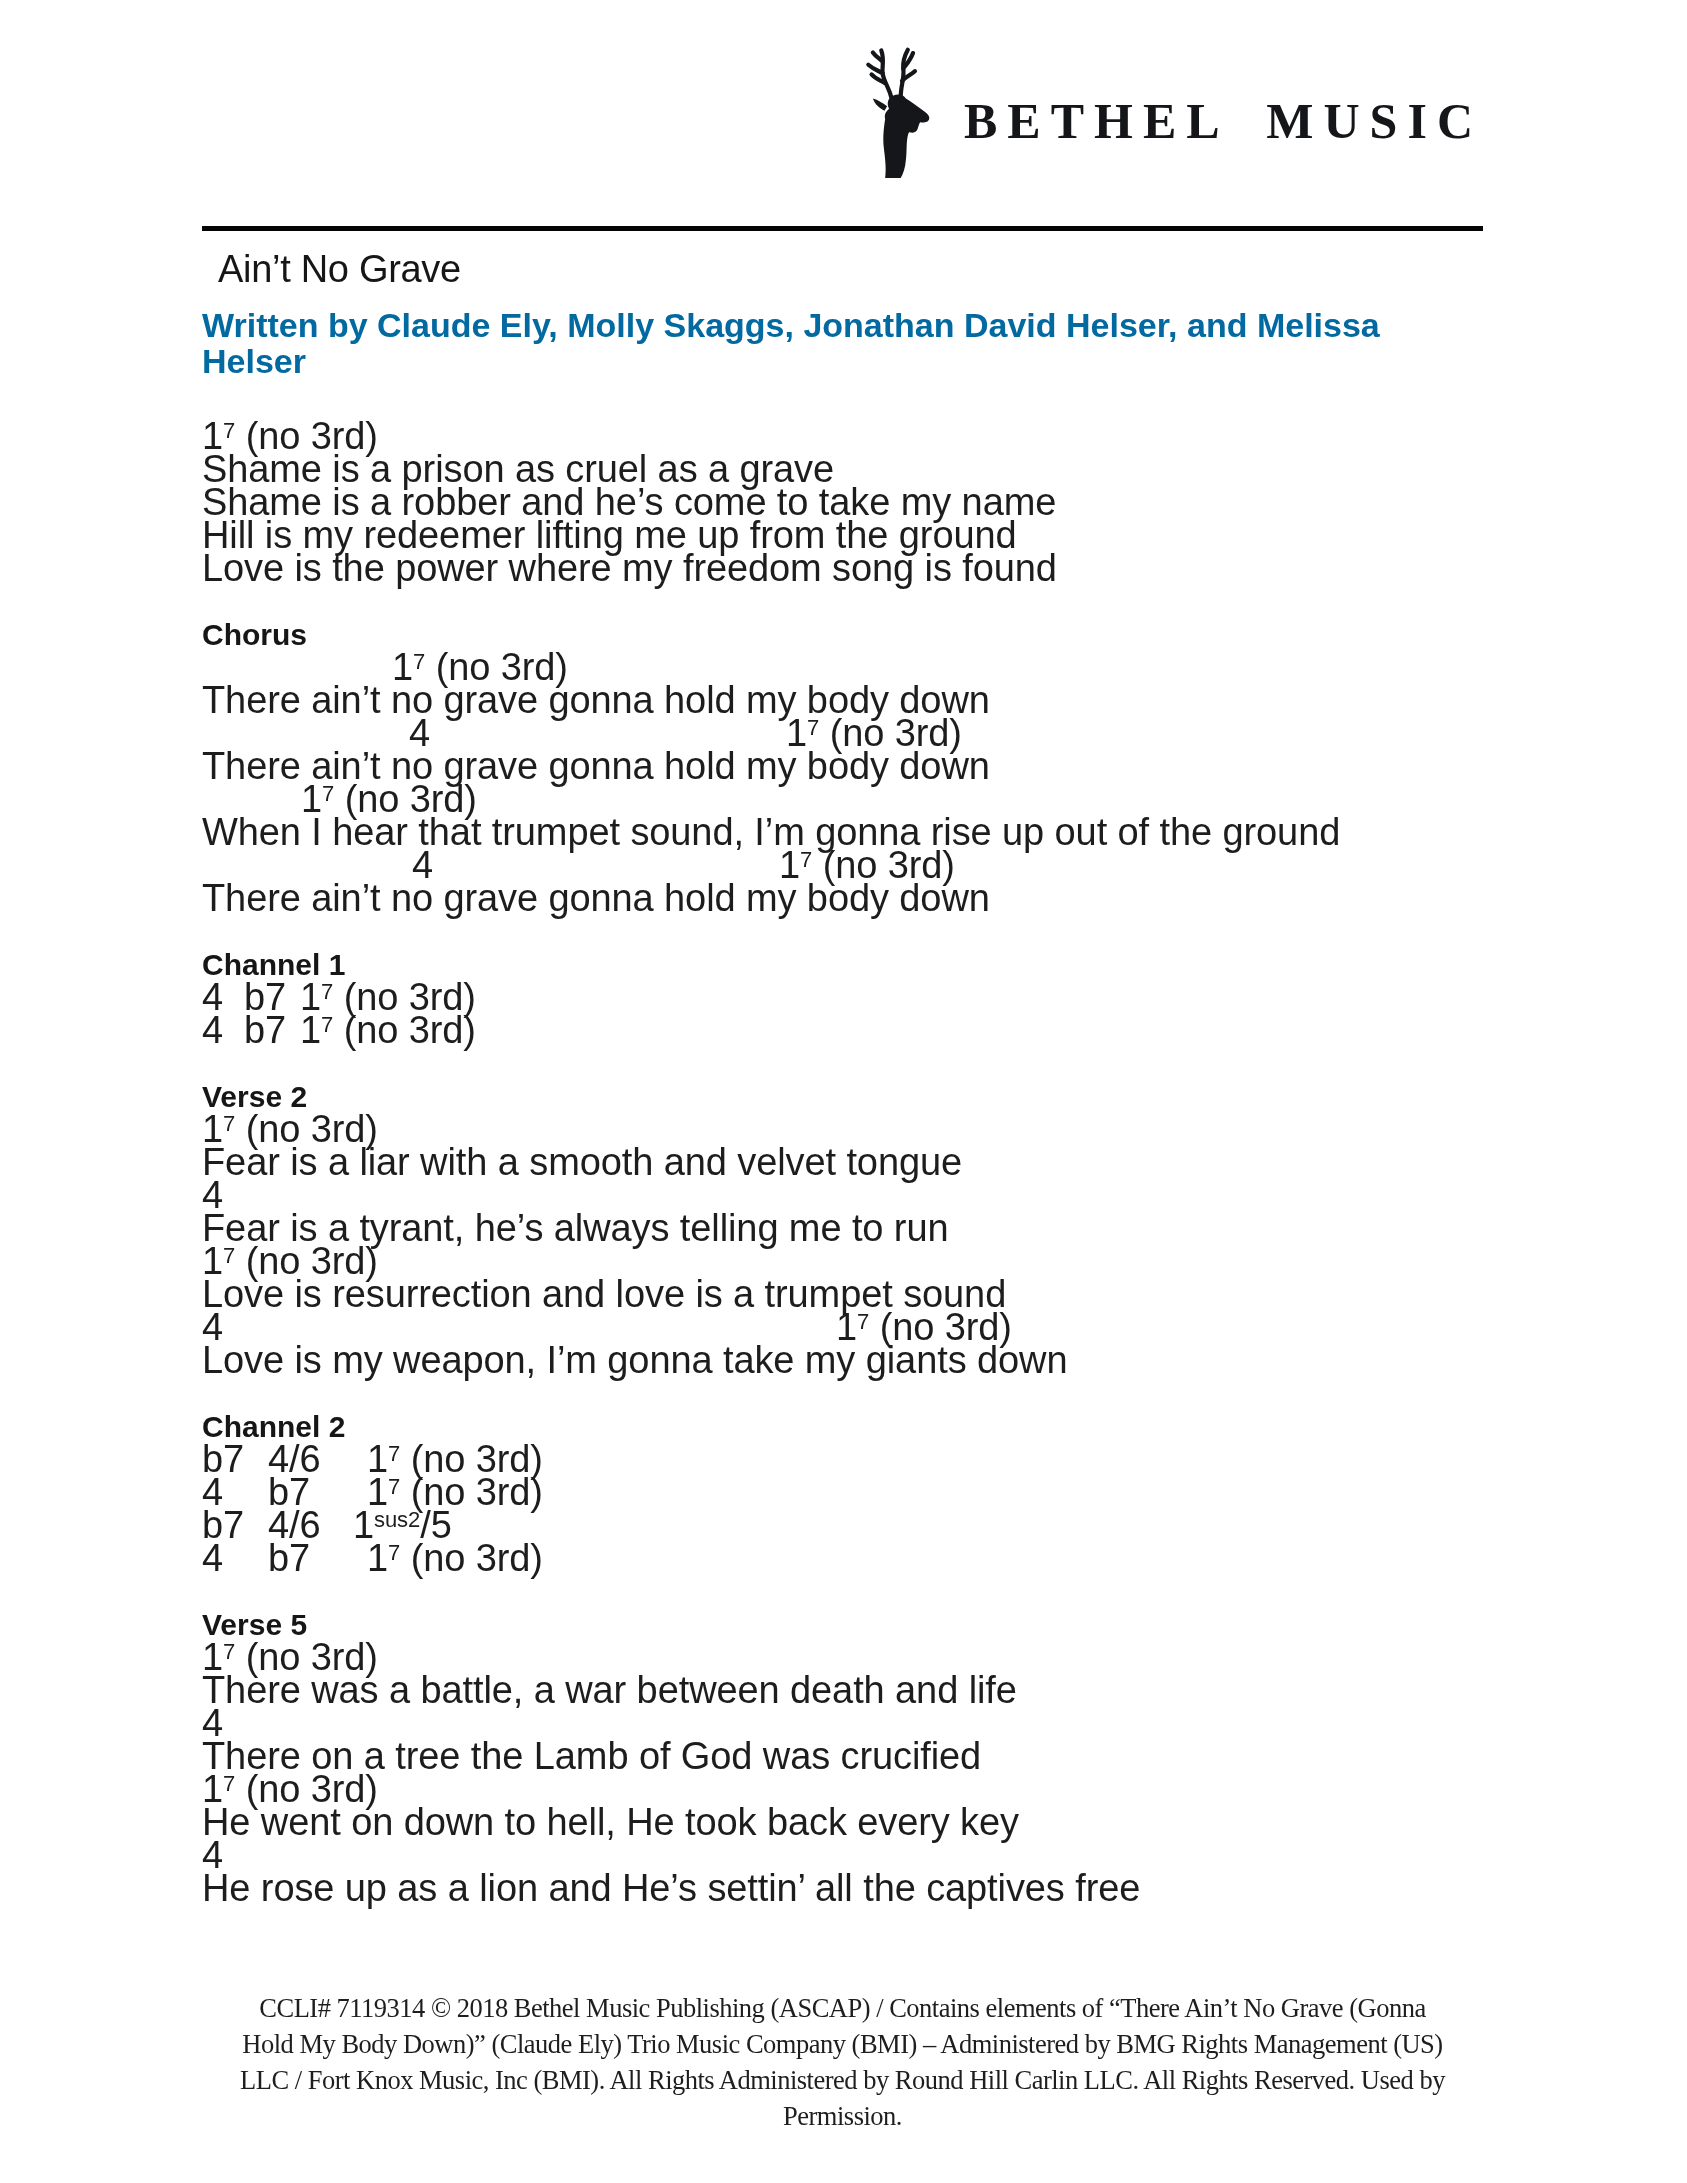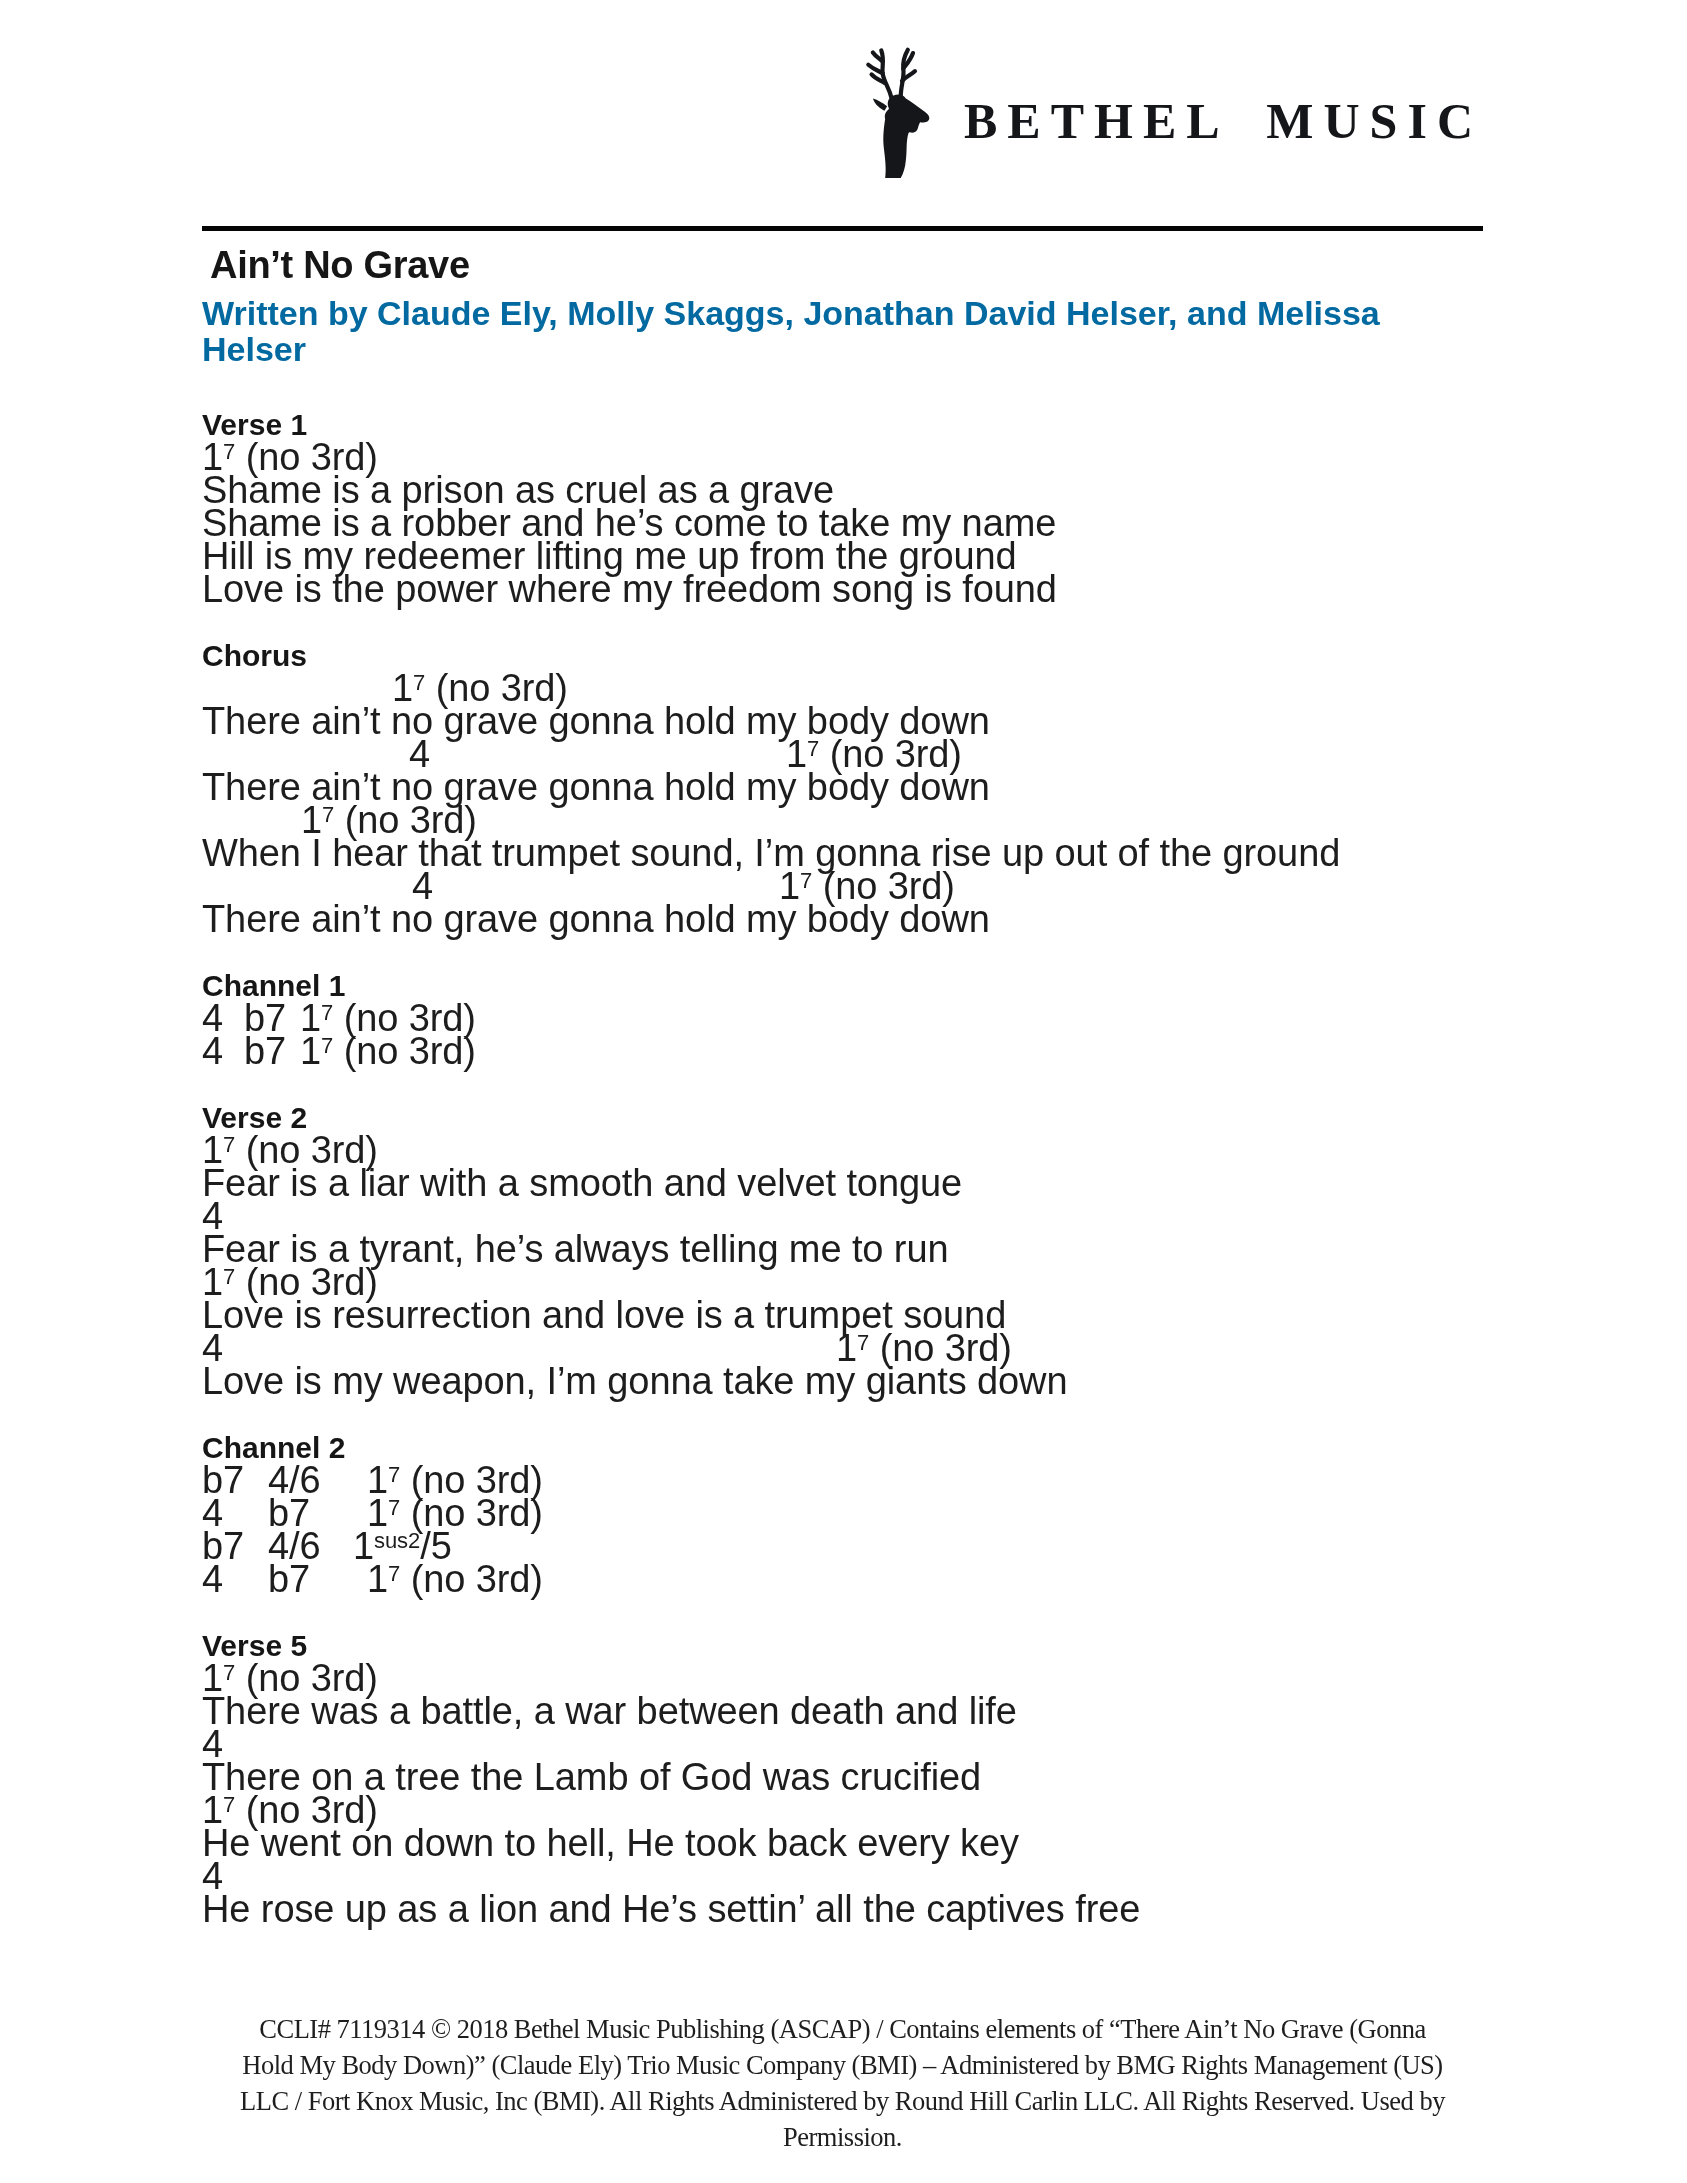--- a/index.html
+++ b/index.html
@@ -30,24 +30,24 @@
     font-weight:600;
     letter-spacing:10px;
     word-spacing:17px;
     color:#15161a;
     margin-top:17px;
     white-space:nowrap;
   }
   
   .rule{height:4.6px;background:#050505;margin:0 0 12px 0;}
   .song-title{
-    margin:8px;
+    margin:16px;
     font-size:38px;
     line-height:44px;
-    font-weight:700;
+    font-weight:400;
     letter-spacing:-0.3px;
     color:#161616;
   }
   .byline{
     margin:4px 0 0 0;
     font-size:34px;
     line-height:36px;
     font-weight:700;
     color:#0369a1;
   }
@@ -131,21 +131,20 @@
     </div>
   </header>
 
   <div class="rule"></div>
 
   <h1 class="song-title">Ain’t No Grave</h1>
   <p class="byline">Written by Claude Ely, Molly Skaggs, Jonathan David Helser, and Melissa Helser</p>
 
   <main class="sections" id="sections">
       <section class="song-section">
-        <h2 class="sec-heading">Verse 1</h2>
         <div class="line chords">
           <span class="chord" style="left: 0px;">1<sup>7</sup> (no 3rd)</span>
         </div>
         <div class="line lyric">Shame is a prison as cruel as a grave</div>
         <div class="line lyric">Shame is a robber and he’s come to take my name</div>
         <div class="line lyric">Hill is my redeemer lifting me up from the ground</div>
         <div class="line lyric">Love is the power where my freedom song is found</div>
       </section>
       <section class="song-section">
         <h2 class="sec-heading">Chorus</h2>

